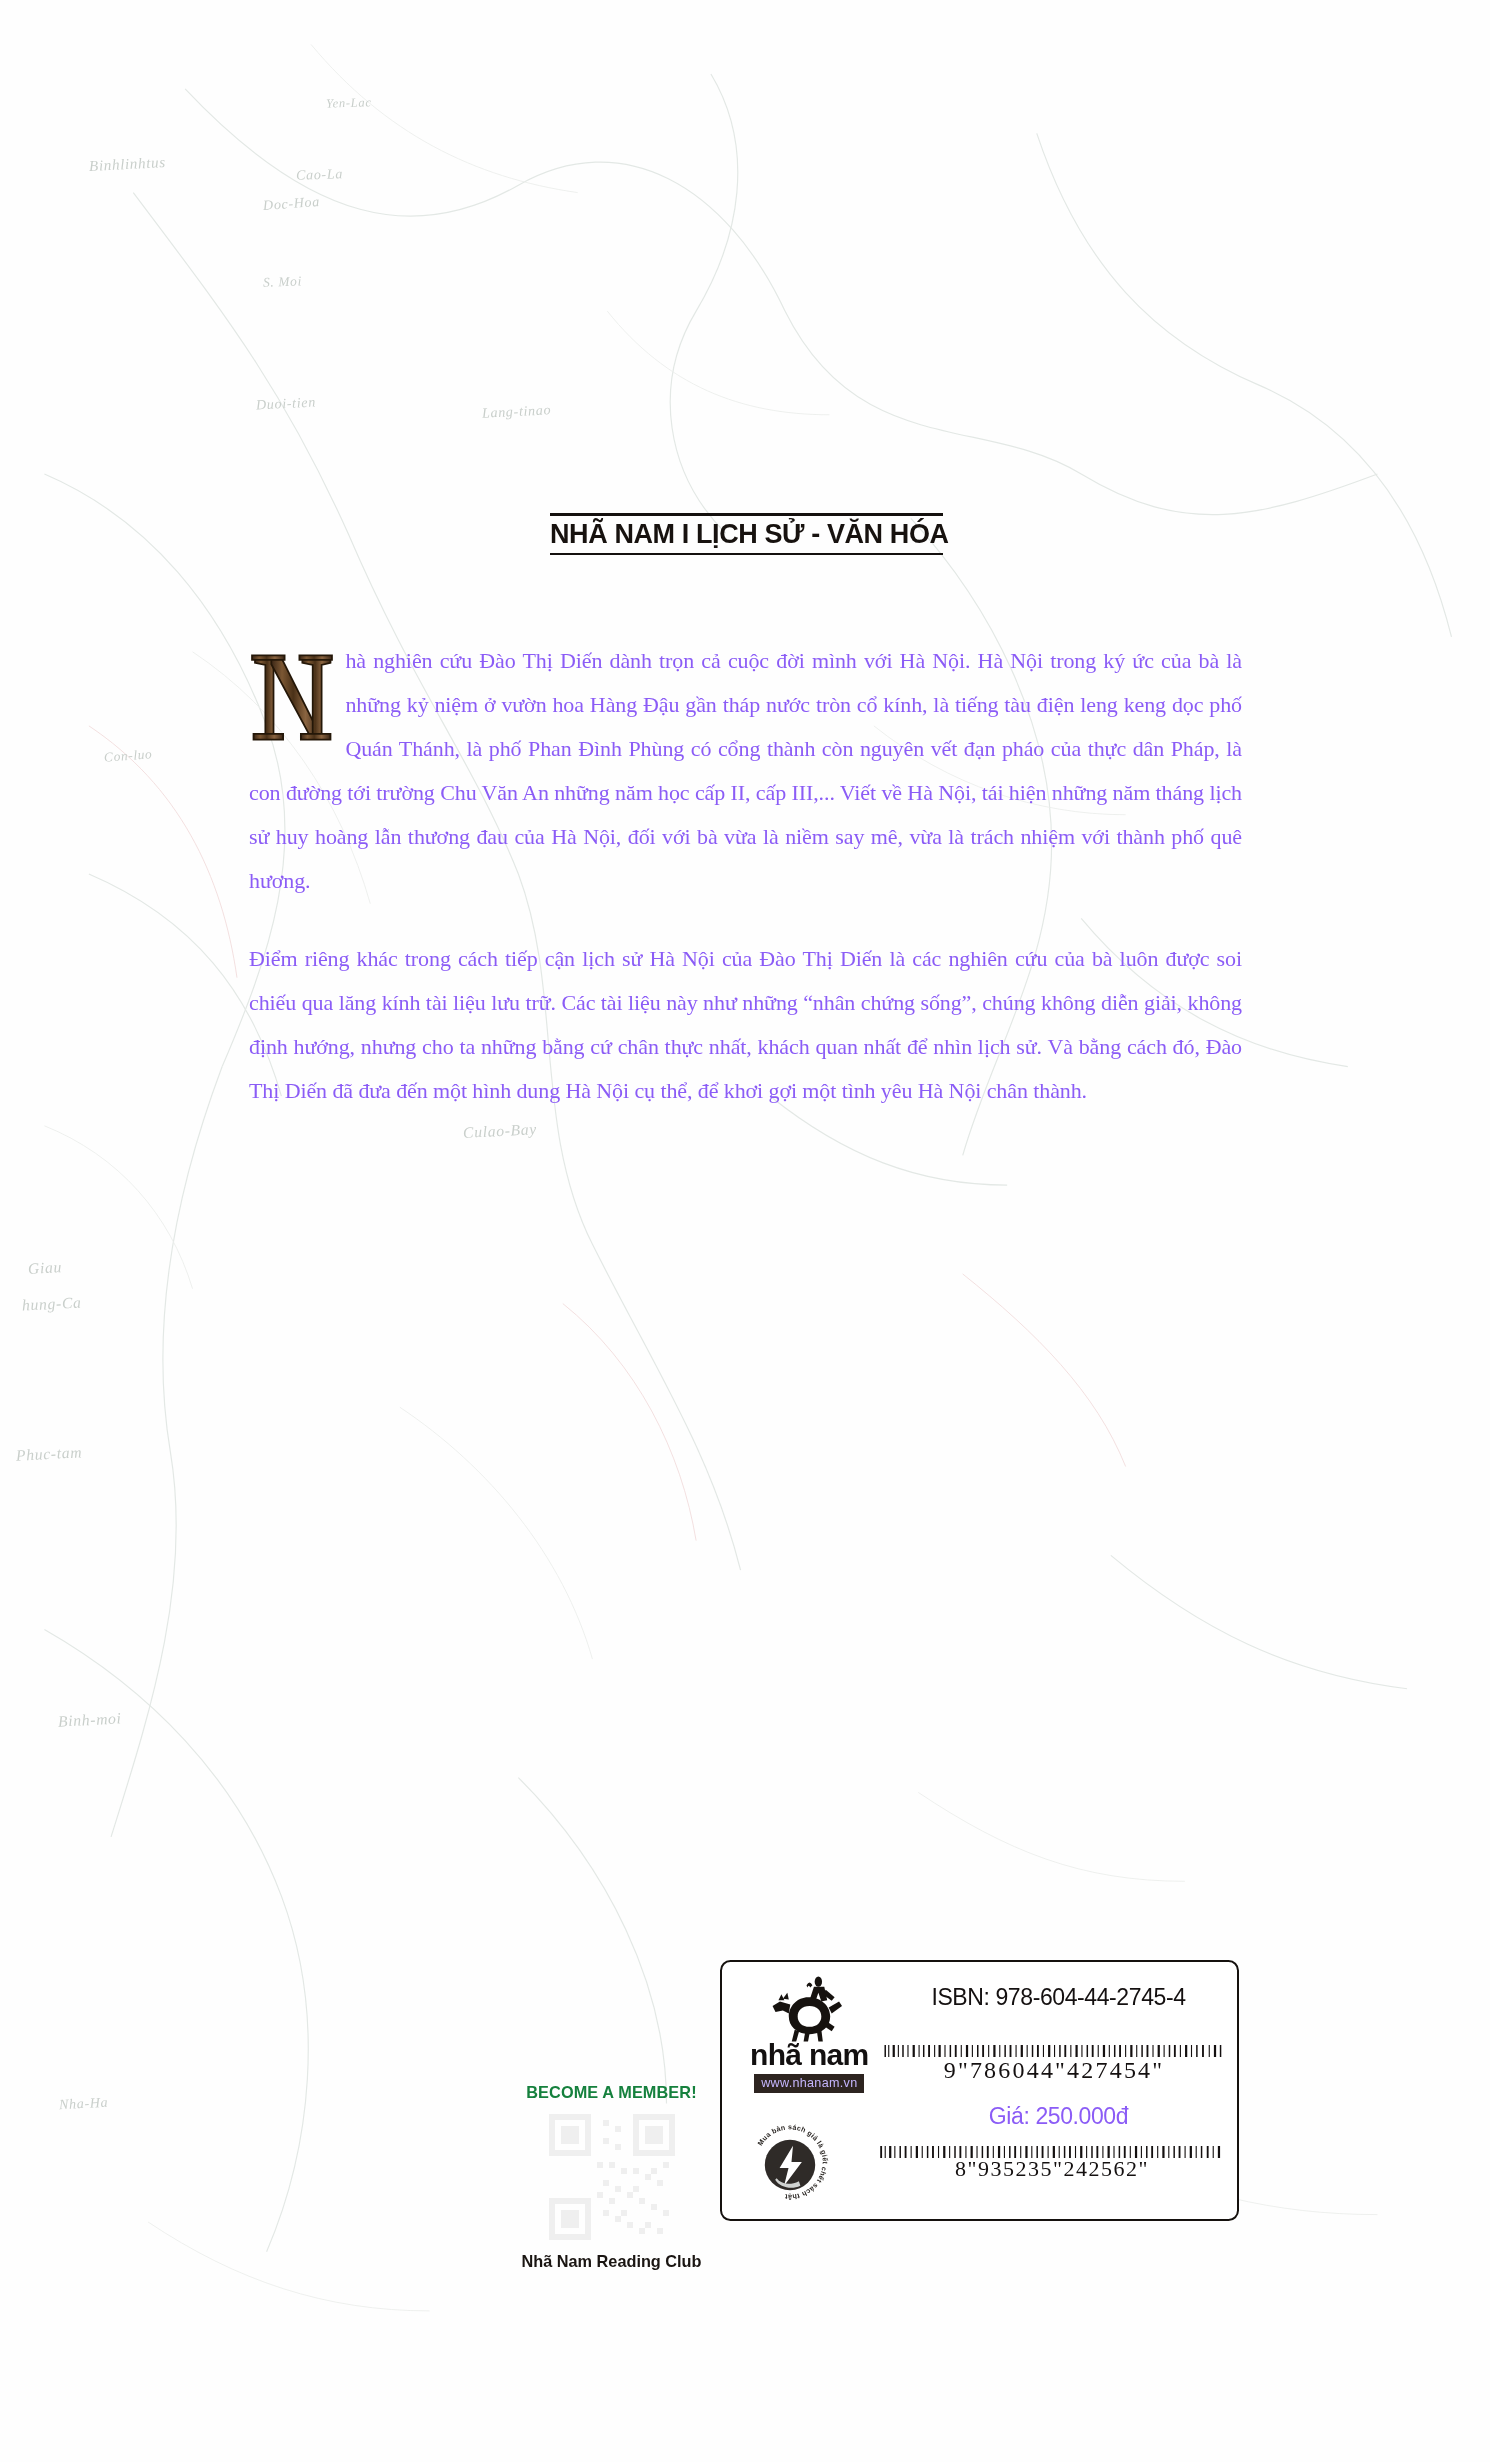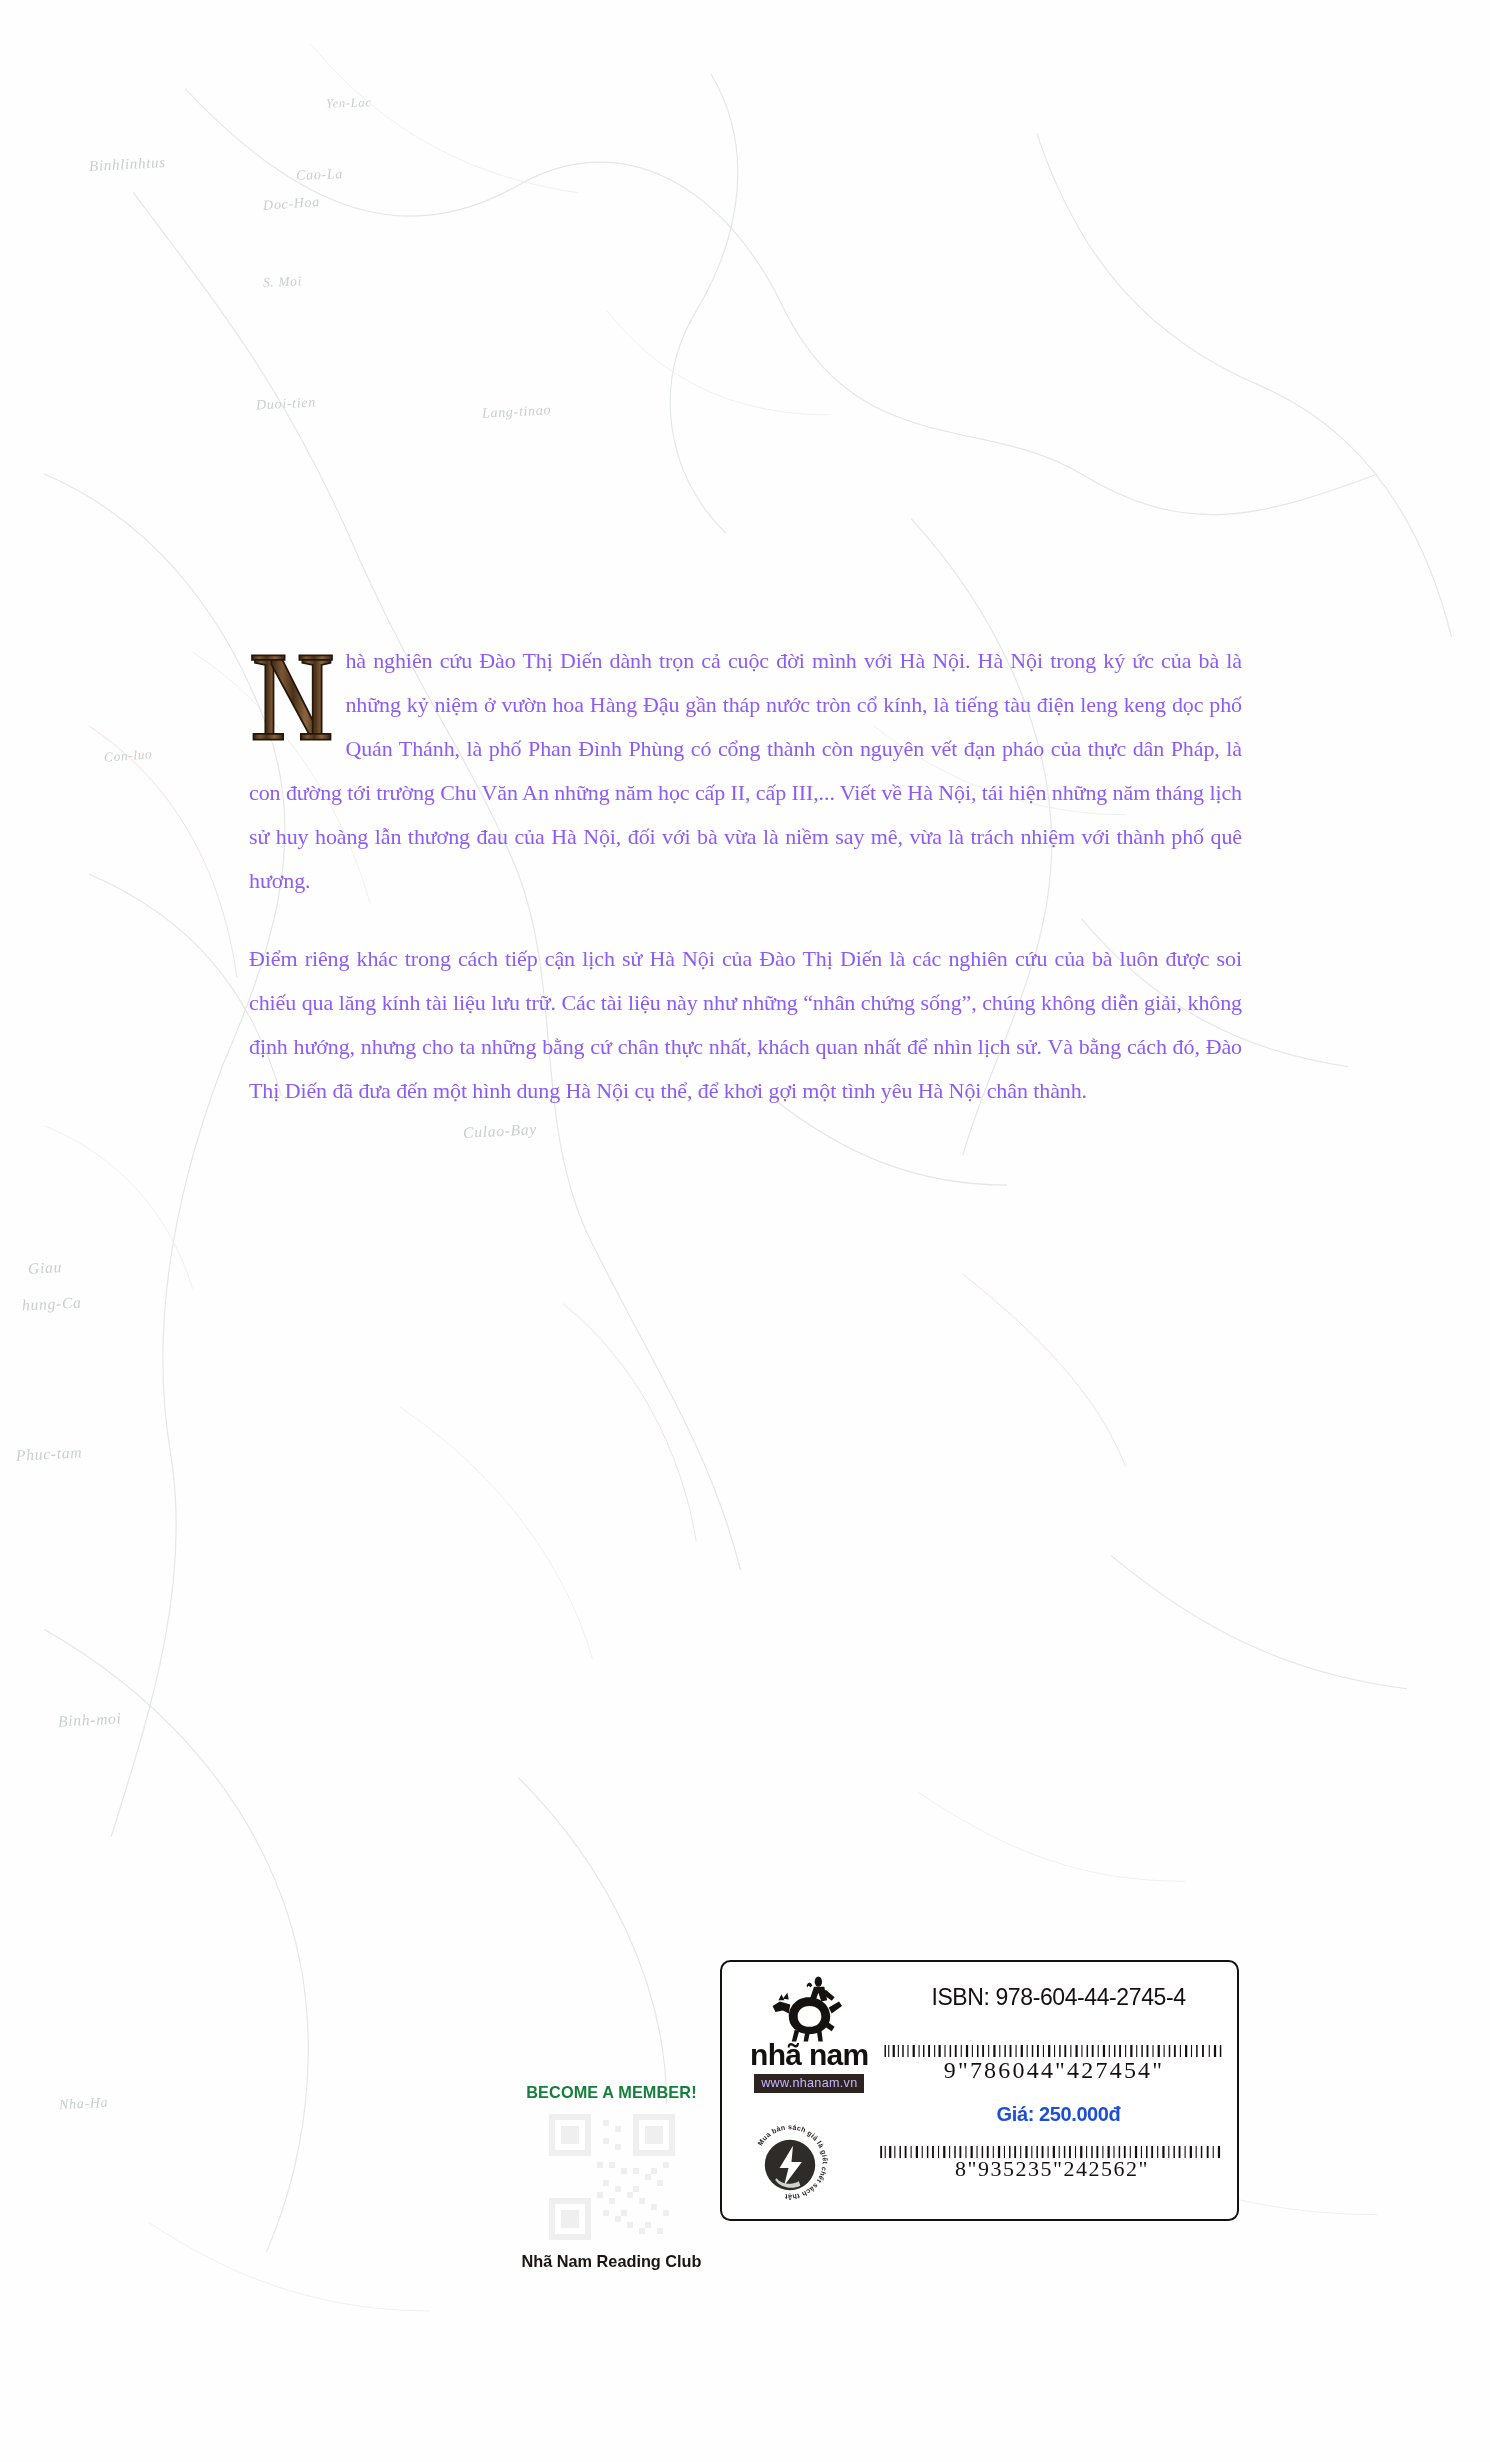--- a/index.html
+++ b/index.html
@@ -209,24 +209,24 @@
     height: 12px;
   }
 
   .price-line {
     position: absolute;
     left: 169px;
     top: 141px;
     width: 335px;
     text-align: center;
     font-family: "Liberation Sans", sans-serif;
-    font-weight: bold;
-    font-size: 20px;
+    font-weight: normal;
+    font-size: 23px;
     letter-spacing: -0.4px;
-    color: #1d4ed8;
+    color: #8b5cf6;
     white-space: nowrap;
   }
 
   .ean-bottom {
     position: absolute;
     left: 156px;
     top: 194px;
     width: 348px;
     text-align: center;
     font-family: "Liberation Serif", serif;
@@ -297,20 +297,25 @@
       <div class="map-label" style="left: 482px; top: 404px; font-size: 14px; transform: rotate(-3deg);">Lang-tinao</div>
       <div class="map-label" style="left: 104px; top: 748px; font-size: 13.3px; transform: rotate(-4deg);">Con-luo</div>
       <div class="map-label" style="left: 463px; top: 1122px; font-size: 15.6px; transform: rotate(-3deg);">Culao-Bay</div>
       <div class="map-label" style="left: 28px; top: 1259px; font-size: 15.6px; transform: rotate(-3deg);">Giau</div>
       <div class="map-label" style="left: 22px; top: 1295px; font-size: 15.6px; transform: rotate(-3deg);">hung-Ca</div>
       <div class="map-label" style="left: 16.3px; top: 1445px; font-size: 15.6px; transform: rotate(-3deg);">Phuc-tam</div>
       <div class="map-label" style="left: 58px; top: 1711px; font-size: 15.6px; transform: rotate(-3deg);">Binh-moi</div>
       <div class="map-label" style="left: 59px; top: 2096px; font-size: 14px; transform: rotate(-3deg);">Nha-Ha</div>
     </div>
 
+  <div class="header-block">
+    <div class="rule"></div>
+    <div class="header-title">NHÃ NAM I LỊCH SỬ - VĂN HÓA</div>
+    <div class="rule thin"></div>
+  </div>
 
   <div class="blurb">
 
     <p class="para"><span class="dropcap">
           <svg width="86" height="111" viewBox="0 0 116 150" aria-hidden="true">
           <defs>
             <linearGradient id="dcg" x1="0" y1="0" x2="1" y2="0">
               <stop offset="0%" stop-color="#3a2616"></stop>
               <stop offset="22%" stop-color="#7b5733"></stop>
               <stop offset="45%" stop-color="#4a3118"></stop>

